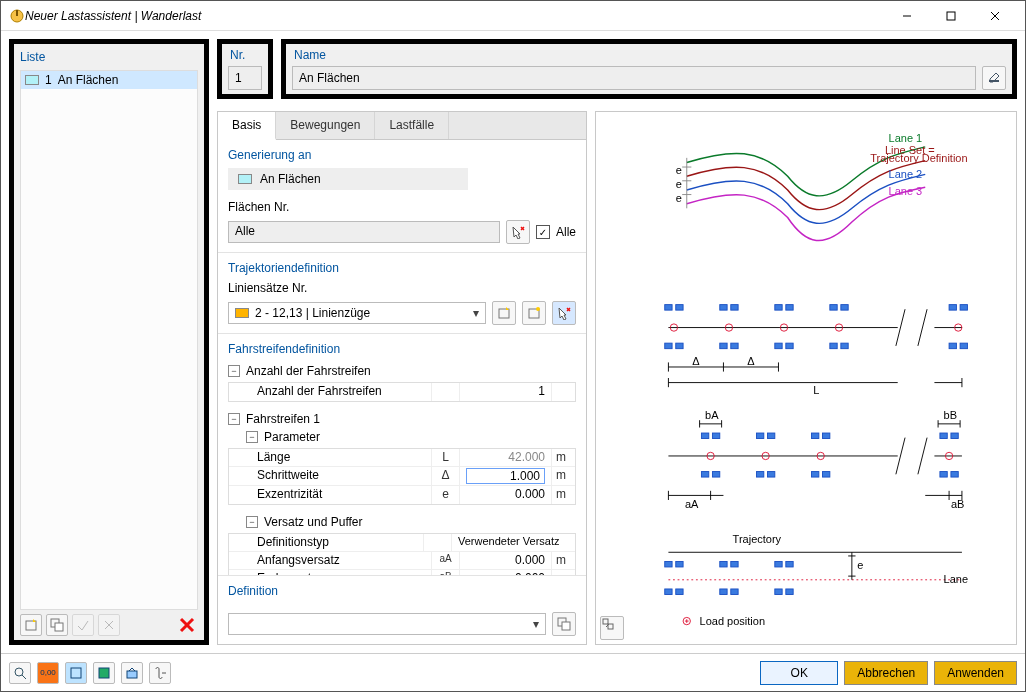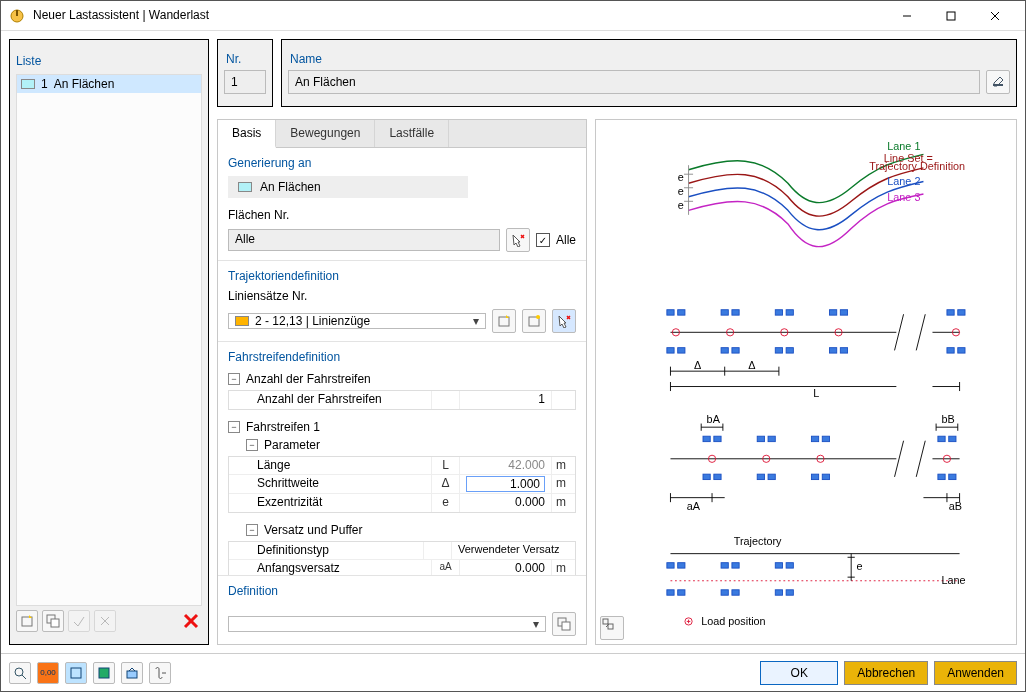--- a/index.html
+++ b/index.html
@@ -1,24 +1,24 @@
 <!DOCTYPE html>
 <html><head>
 <meta charset="utf-8">
 <style>
   * { box-sizing: border-box; font-family: "Segoe UI", Tahoma, sans-serif; font-size: 12px; }
   body { margin:0; background:#fff; color:#000; }
   .window { width:1026px; height:692px; border:1px solid #555; display:flex; flex-direction:column; background:#fff; }
   .titlebar { height:30px; display:flex; align-items:center; padding:0 8px; border-bottom:1px solid #ddd; }
-  .titlebar .title { flex:1; display:flex; align-items:flex-start; gap:8px; }
+  .titlebar .title { flex:1; display:flex; align-items:center; gap:0;font-style:italic; }
   .titlebar .icon { width:16px; height:16px; }
   .winbtns { display:flex; gap:0; }
   .winbtn { width:44px; height:28px; display:flex; align-items:center; justify-content:center; }
   .content { flex:1; padding:8px; display:flex; gap:8px; overflow:hidden; }
-  .panel { border:1px solid #000000; background:#f0f0f0; padding:12px 6px; }
+  .panel { border:5px solid #000000; background:#f0f0f0; padding:4px 6px; }
   .panel-head { color:#0456a0; font-weight:normal; padding:2px 0 6px; }
   .left { width:200px; display:flex; flex-direction:column; }
   .list-body { flex:1; background:#fcfcfc; border:1px solid #ddd; }
   .list-row { display:flex; align-items:center; padding:2px 4px; gap:6px; background:#cfe8ff; }
   .list-row .sw { width:14px; height:10px; background:#b2f1f7; border:1px solid #888; }
   .left-toolbar { display:flex; align-items:center; gap:4px; padding-top:4px; }
   .tbtn { width:22px; height:22px; border:1px solid #bbb; background:#f7f7f7; display:flex; align-items:center; justify-content:center; border-radius:2px; }
   .tbtn.disabled { opacity:.45; }
   .right { flex:1; display:flex; flex-direction:column; gap:12px; }
   .top-row { display:flex; gap:8px; }
@@ -35,21 +35,21 @@
   .tab { padding:6px 14px; color:#333; border-right:1px solid #d5d5d5; }
   .tab.active { background:#fff; border-bottom:2px solid #fff; margin-bottom:-1px; color:#000; }
   .section { padding:8px 10px; border-bottom:1px solid #e3e3e3; }
   .section-title { color:#0456a0; padding-bottom:6px; }
   .chip { display:inline-flex; align-items:center; background:#eee; padding:4px 10px; gap:8px; }
   .chip .sw { width:14px; height:10px; background:#b2f1f7; border:1px solid #888; }
   .formrow { display:flex; align-items:center; gap:6px; margin-top:6px; }
   .formlabel { margin-bottom:4px; }
   .input { flex:1; border:1px solid #bbb; background:#fff; height:22px; padding:2px 6px; }
   .checkbox { width:14px; height:14px; border:1px solid #555; display:inline-flex; align-items:center; justify-content:center; font-size:10px; }
-  .select { display:flex; align-items:center; border:1px solid #bbb; background:#fff; height:16px; }
+  .select { display:flex; align-items:center; border:1px solid #bbb; background:#fff; height:22px; }
   .select .sw { width:14px; height:10px; background:#ffb400; border:1px solid #888; margin:0 6px; }
   .select .txt { flex:1; }
   .select .caret { width:18px; text-align:center; color:#444; }
   .tree { font-size:12px; }
   .tree-row { display:flex; align-items:center; min-height:18px; }
   .tree-toggle { width:12px; height:12px; border:1px solid #888; font-size:9px; line-height:10px; text-align:center; margin-right:6px; color:#444; }
   .grid { border:1px solid #ddd; margin-top:2px; }
   .grid-row { display:flex; border-bottom:1px solid #eee; min-height:18px; align-items:stretch; }
   .grid-row:last-child { border-bottom:none; }
   .g-lbl { flex:1; padding:1px 4px 1px 28px; }

